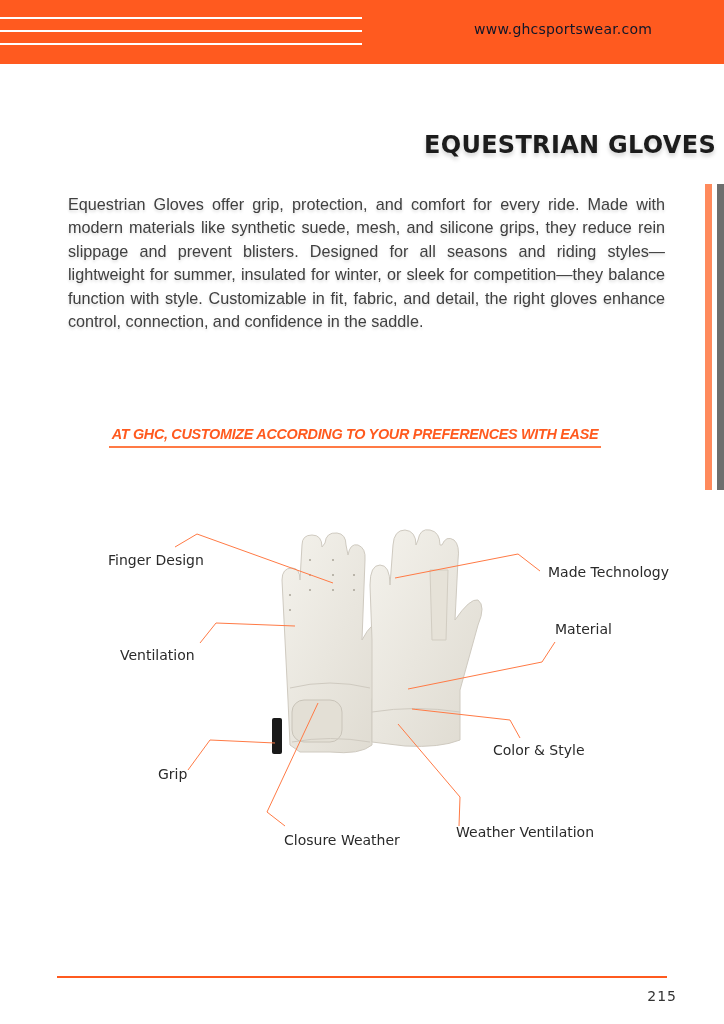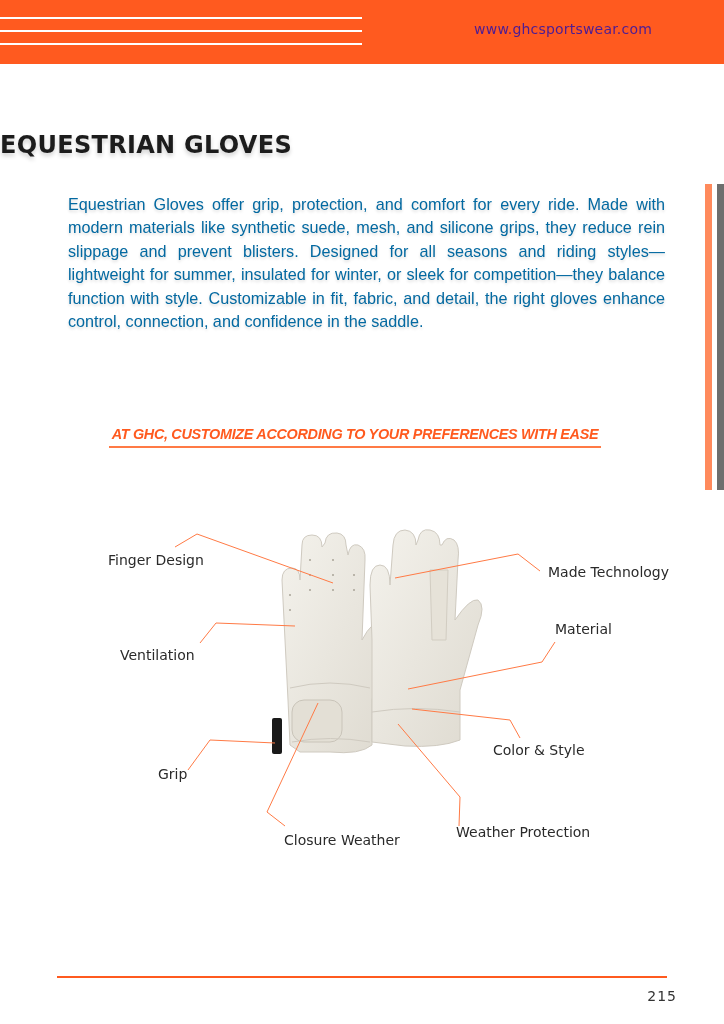--- a/index.html
+++ b/index.html
@@ -1,28 +1,28 @@
 <!DOCTYPE html>
 <html><head>
 <meta charset="utf-8">
 <style>
   html, body { margin:0; padding:0; }
   body { width:724px; height:1024px; background:#ffffff; position:relative; overflow:hidden;
          font-family:"DejaVu Sans", "Liberation Sans", sans-serif; }
   .header { position:absolute; left:0; top:0; width:724px; height:64px; background:#ff5a1f; }
   .header .stripe { position:absolute; left:0; width:362px; height:2px; background:#ffffff; }
-  .header .url { position:absolute; right:72px; top:21px; color:#4c1d95; font-size:14px;
+  .header .url { position:absolute; right:72px; top:21px; color:#0f172a; font-size:14px;
                  font-family:"DejaVu Sans", sans-serif; letter-spacing:0.2px; }
   .side-bar-orange { position:absolute; left:705px; top:184px; width:7px; height:306px; background:#ff8a5c; }
   .side-bar-gray { position:absolute; left:717px; top:184px; width:7px; height:306px; background:#6e6e6e; }
-  .title { position:absolute; left:0; width:716px; top:131px; text-align:left;
+  .title { position:absolute; left:0; width:716px; top:131px; text-align:right;
            font-family:"DejaVu Sans", sans-serif; font-weight:bold; font-size:24px; color:#1c1c1c;
            letter-spacing:0.3px; text-shadow:0 3px 4px rgba(0,0,0,0.18); }
   .intro { position:absolute; left:68px; top:193px; width:597px; font-family:"Liberation Sans", sans-serif;
-           font-size:16.2px; line-height:23.4px; color:#0369a1; text-align:justify;
+           font-size:16.2px; line-height:23.4px; color:#404040; text-align:justify;
            text-shadow:0 2px 3px rgba(0,0,0,0.15); margin:0; }
   .tagline { position:absolute; left:109px; top:426px; width:492px; text-align:center;
              font-family:"Liberation Sans", sans-serif; font-weight:bold; font-style:italic;
              font-size:14.4px; color:#ff5a1f; letter-spacing:-0.3px; padding-bottom:4px;
              border-bottom:2px solid #ff7a45; white-space:nowrap; }
   .diagram { position:absolute; left:0; top:500px; width:724px; height:360px; }
   .callout { position:absolute; font-family:"DejaVu Sans", sans-serif; font-size:14px; color:#2a2a2a; white-space:nowrap; }
   .footer-line { position:absolute; left:57px; top:976px; width:610px; height:2px; background:#ff5a1f; }
   .page-num { position:absolute; right:47px; top:988px; font-family:"DejaVu Sans", sans-serif; font-size:14px; color:#333; letter-spacing:1px; }
 </style>
@@ -92,17 +92,17 @@
     </g>
   </svg>
 
   <span class="callout" style="left:108px;top:52px">Finger Design</span>
   <span class="callout" style="left:120px;top:147px">Ventilation</span>
   <span class="callout" style="left:158px;top:266px">Grip</span>
   <span class="callout" style="left:284px;top:332px">Closure Weather</span>
   <span class="callout" style="left:548px;top:64px">Made Technology</span>
   <span class="callout" style="left:555px;top:121px">Material</span>
   <span class="callout" style="left:493px;top:242px">Color &amp; Style</span>
-  <span class="callout" style="left:456px;top:324px">Weather Protection</span>
+  <span class="callout" style="left:456px;top:324px">Weather Ventilation</span>
 </div>
 
 <div class="footer-line"></div>
 <span class="page-num">215</span>
 
 </body></html>

